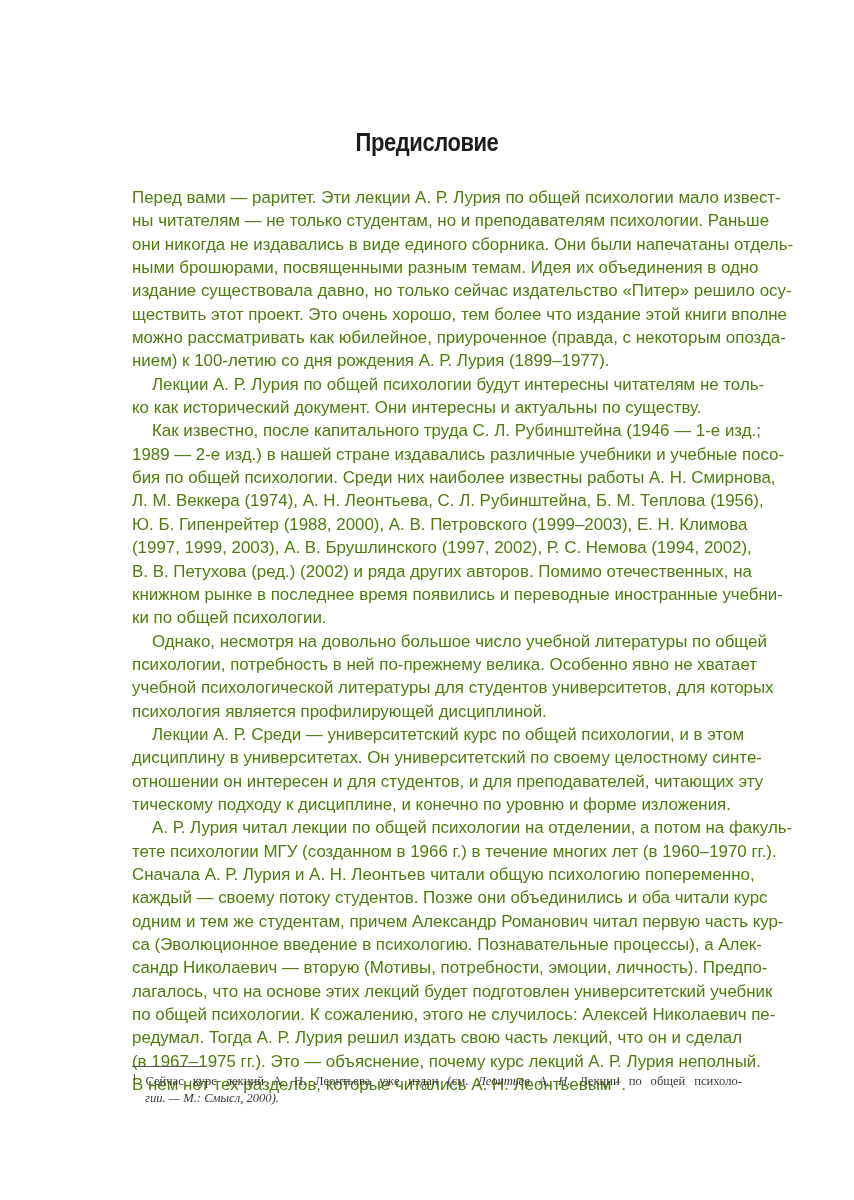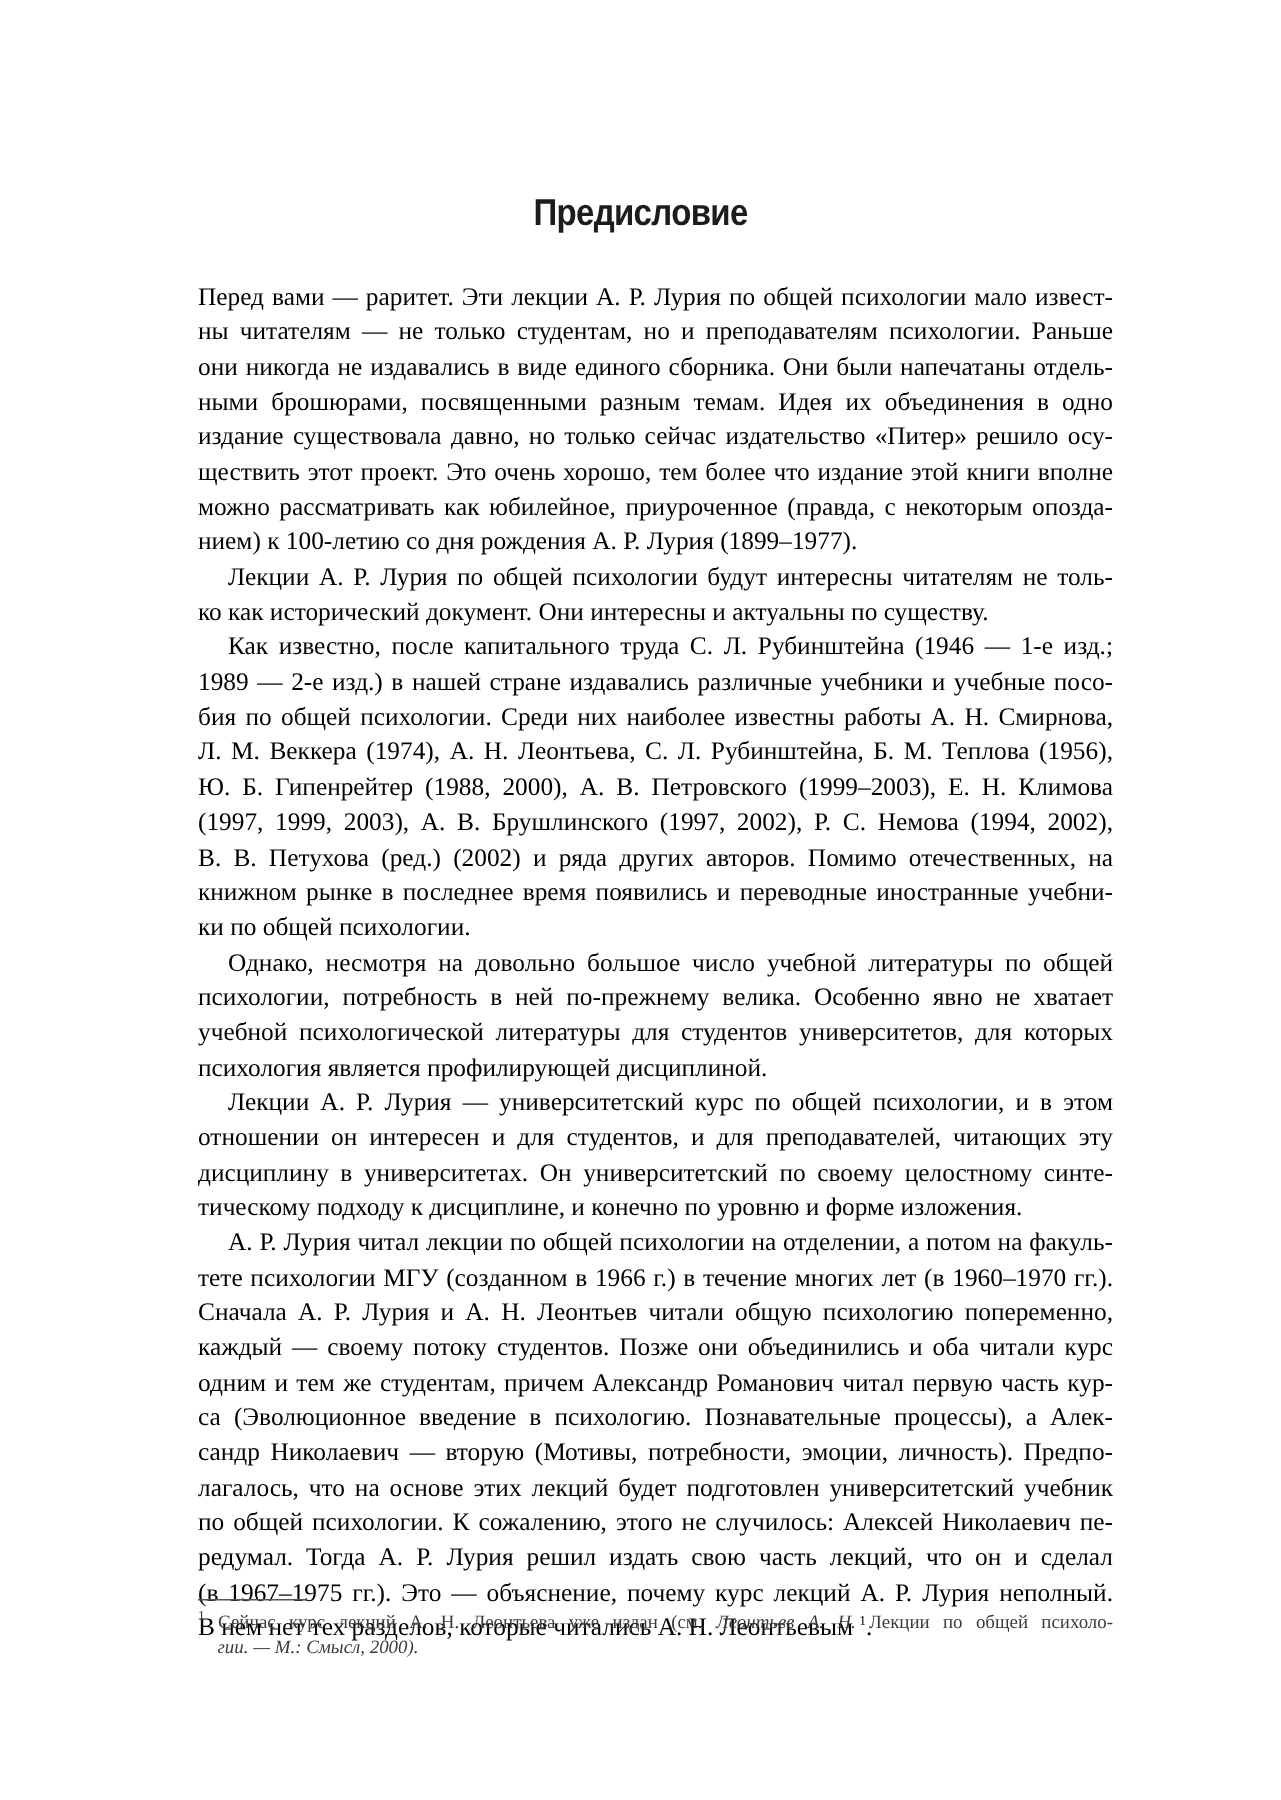--- a/index.html
+++ b/index.html
@@ -25,24 +25,24 @@
       font-size: 25px;
       letter-spacing: -0.5px;
       color: #1c1c1c;
       transform: scaleX(0.88);
     }
     .body-text {
       position: absolute;
       top: 186px;
       left: 132px;
       width: 610px;
-      font-family: Liberation Serif, serif;
+      font-family: Liberation Sans, sans-serif;
       font-size: 16.9px;
       line-height: 23.35px;
-      color: #000000;
+      color: #4d7c0f;
     }
     .line {
       display: block;
       white-space: nowrap;
       text-align: justify;
       text-align-last: justify;
       height: 23.35px;
     }
     .line.last { text-align-last: left; }
     .line.indent { padding-left: 20px; }
@@ -111,23 +111,23 @@
     </div>
 
     <div>
       <span class="line indent">Однако, несмотря на довольно большое число учебной литературы по общей</span>
       <span class="line">психологии, потребность в ней по-прежнему велика. Особенно явно не хватает</span>
       <span class="line">учебной психологической литературы для студентов университетов, для которых</span>
       <span class="line last">психология является профилирующей дисциплиной.</span>
     </div>
 
     <div>
-      <span class="line indent">Лекции А. Р. Лурия — университетский курс по общей психологии, и в этом</span>
+      <span class="line indent">Лекции А. Р. Среди — университетский курс по общей психологии, и в этом</span>
+      <span class="line">дисциплину в университетах. Он университетский по своему целостному синте-</span>
       <span class="line">отношении он интересен и для студентов, и для преподавателей, читающих эту</span>
-      <span class="line">дисциплину в университетах. Он университетский по своему целостному синте-</span>
       <span class="line last">тическому подходу к дисциплине, и конечно по уровню и форме изложения.</span>
     </div>
 
     <div>
       <span class="line indent">А. Р. Лурия читал лекции по общей психологии на отделении, а потом на факуль-</span>
       <span class="line">тете психологии МГУ (созданном в 1966 г.) в течение многих лет (в 1960–1970 гг.).</span>
       <span class="line">Сначала А. Р. Лурия и А. Н. Леонтьев читали общую психологию попеременно,</span>
       <span class="line">каждый — своему потоку студентов. Позже они объединились и оба читали курс</span>
       <span class="line">одним и тем же студентам, причем Александр Романович читал первую часть кур-</span>
       <span class="line">са (Эволюционное введение в психологию. Познавательные процессы), а Алек-</span>

